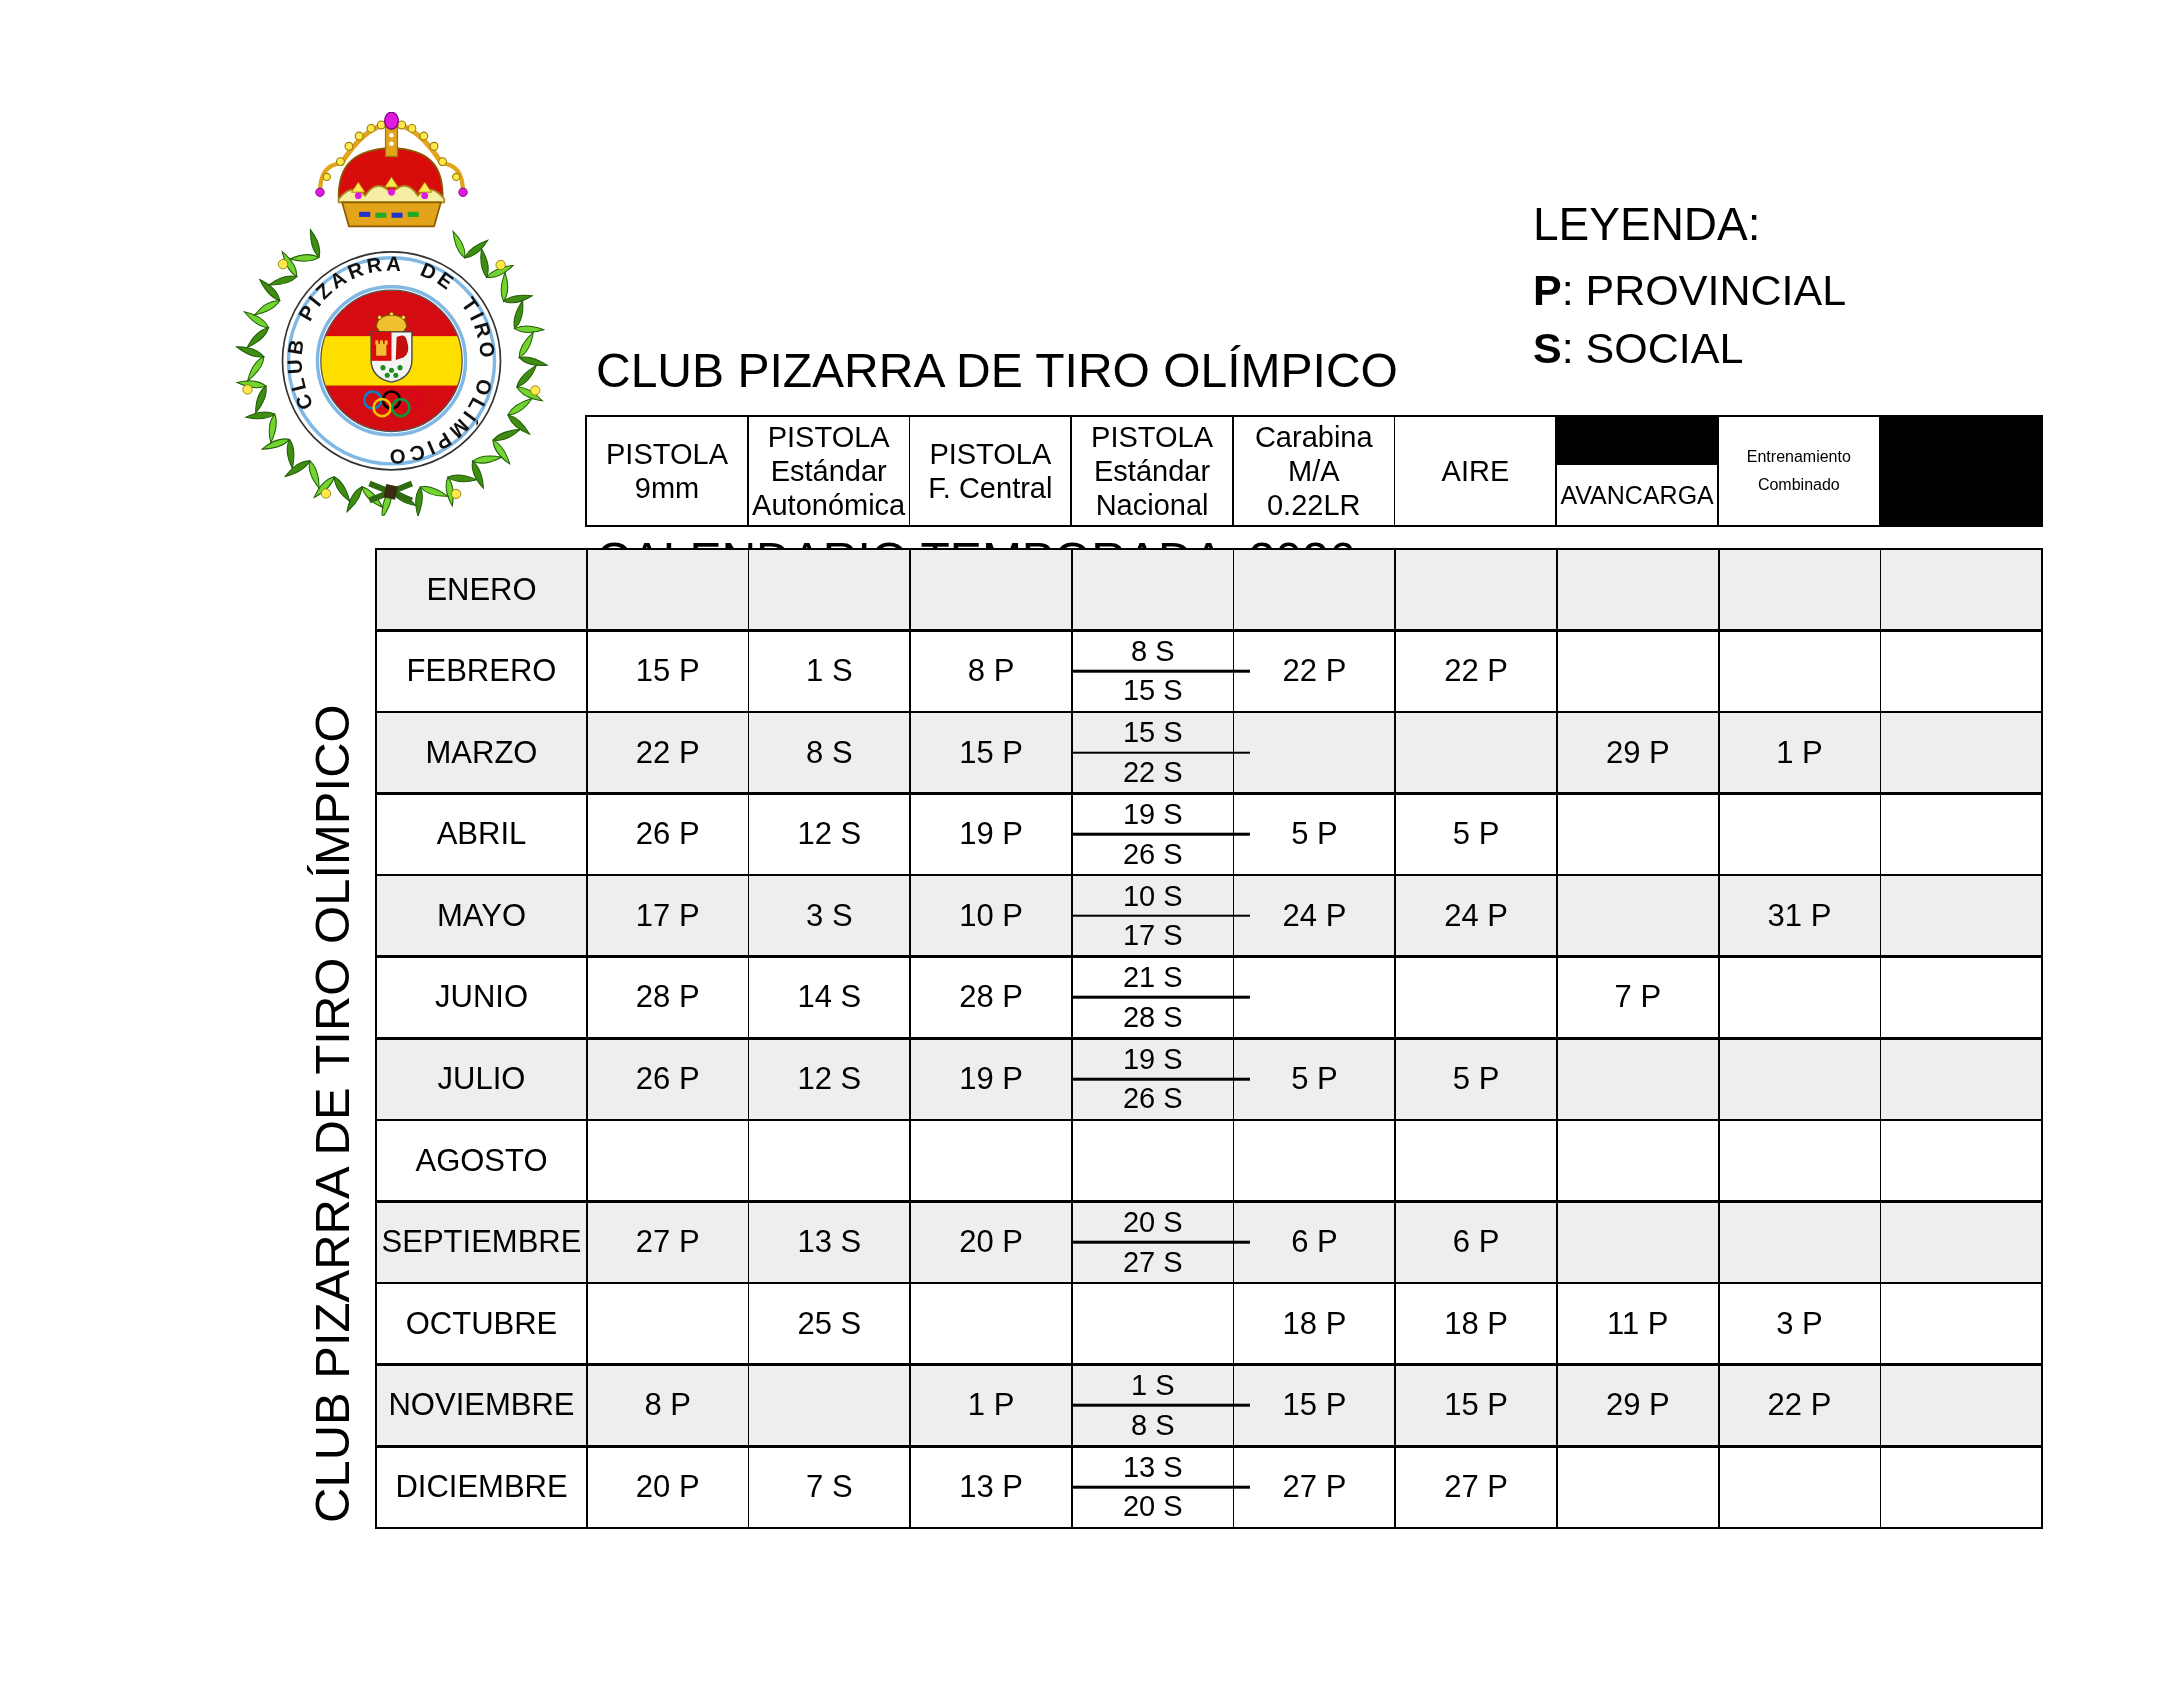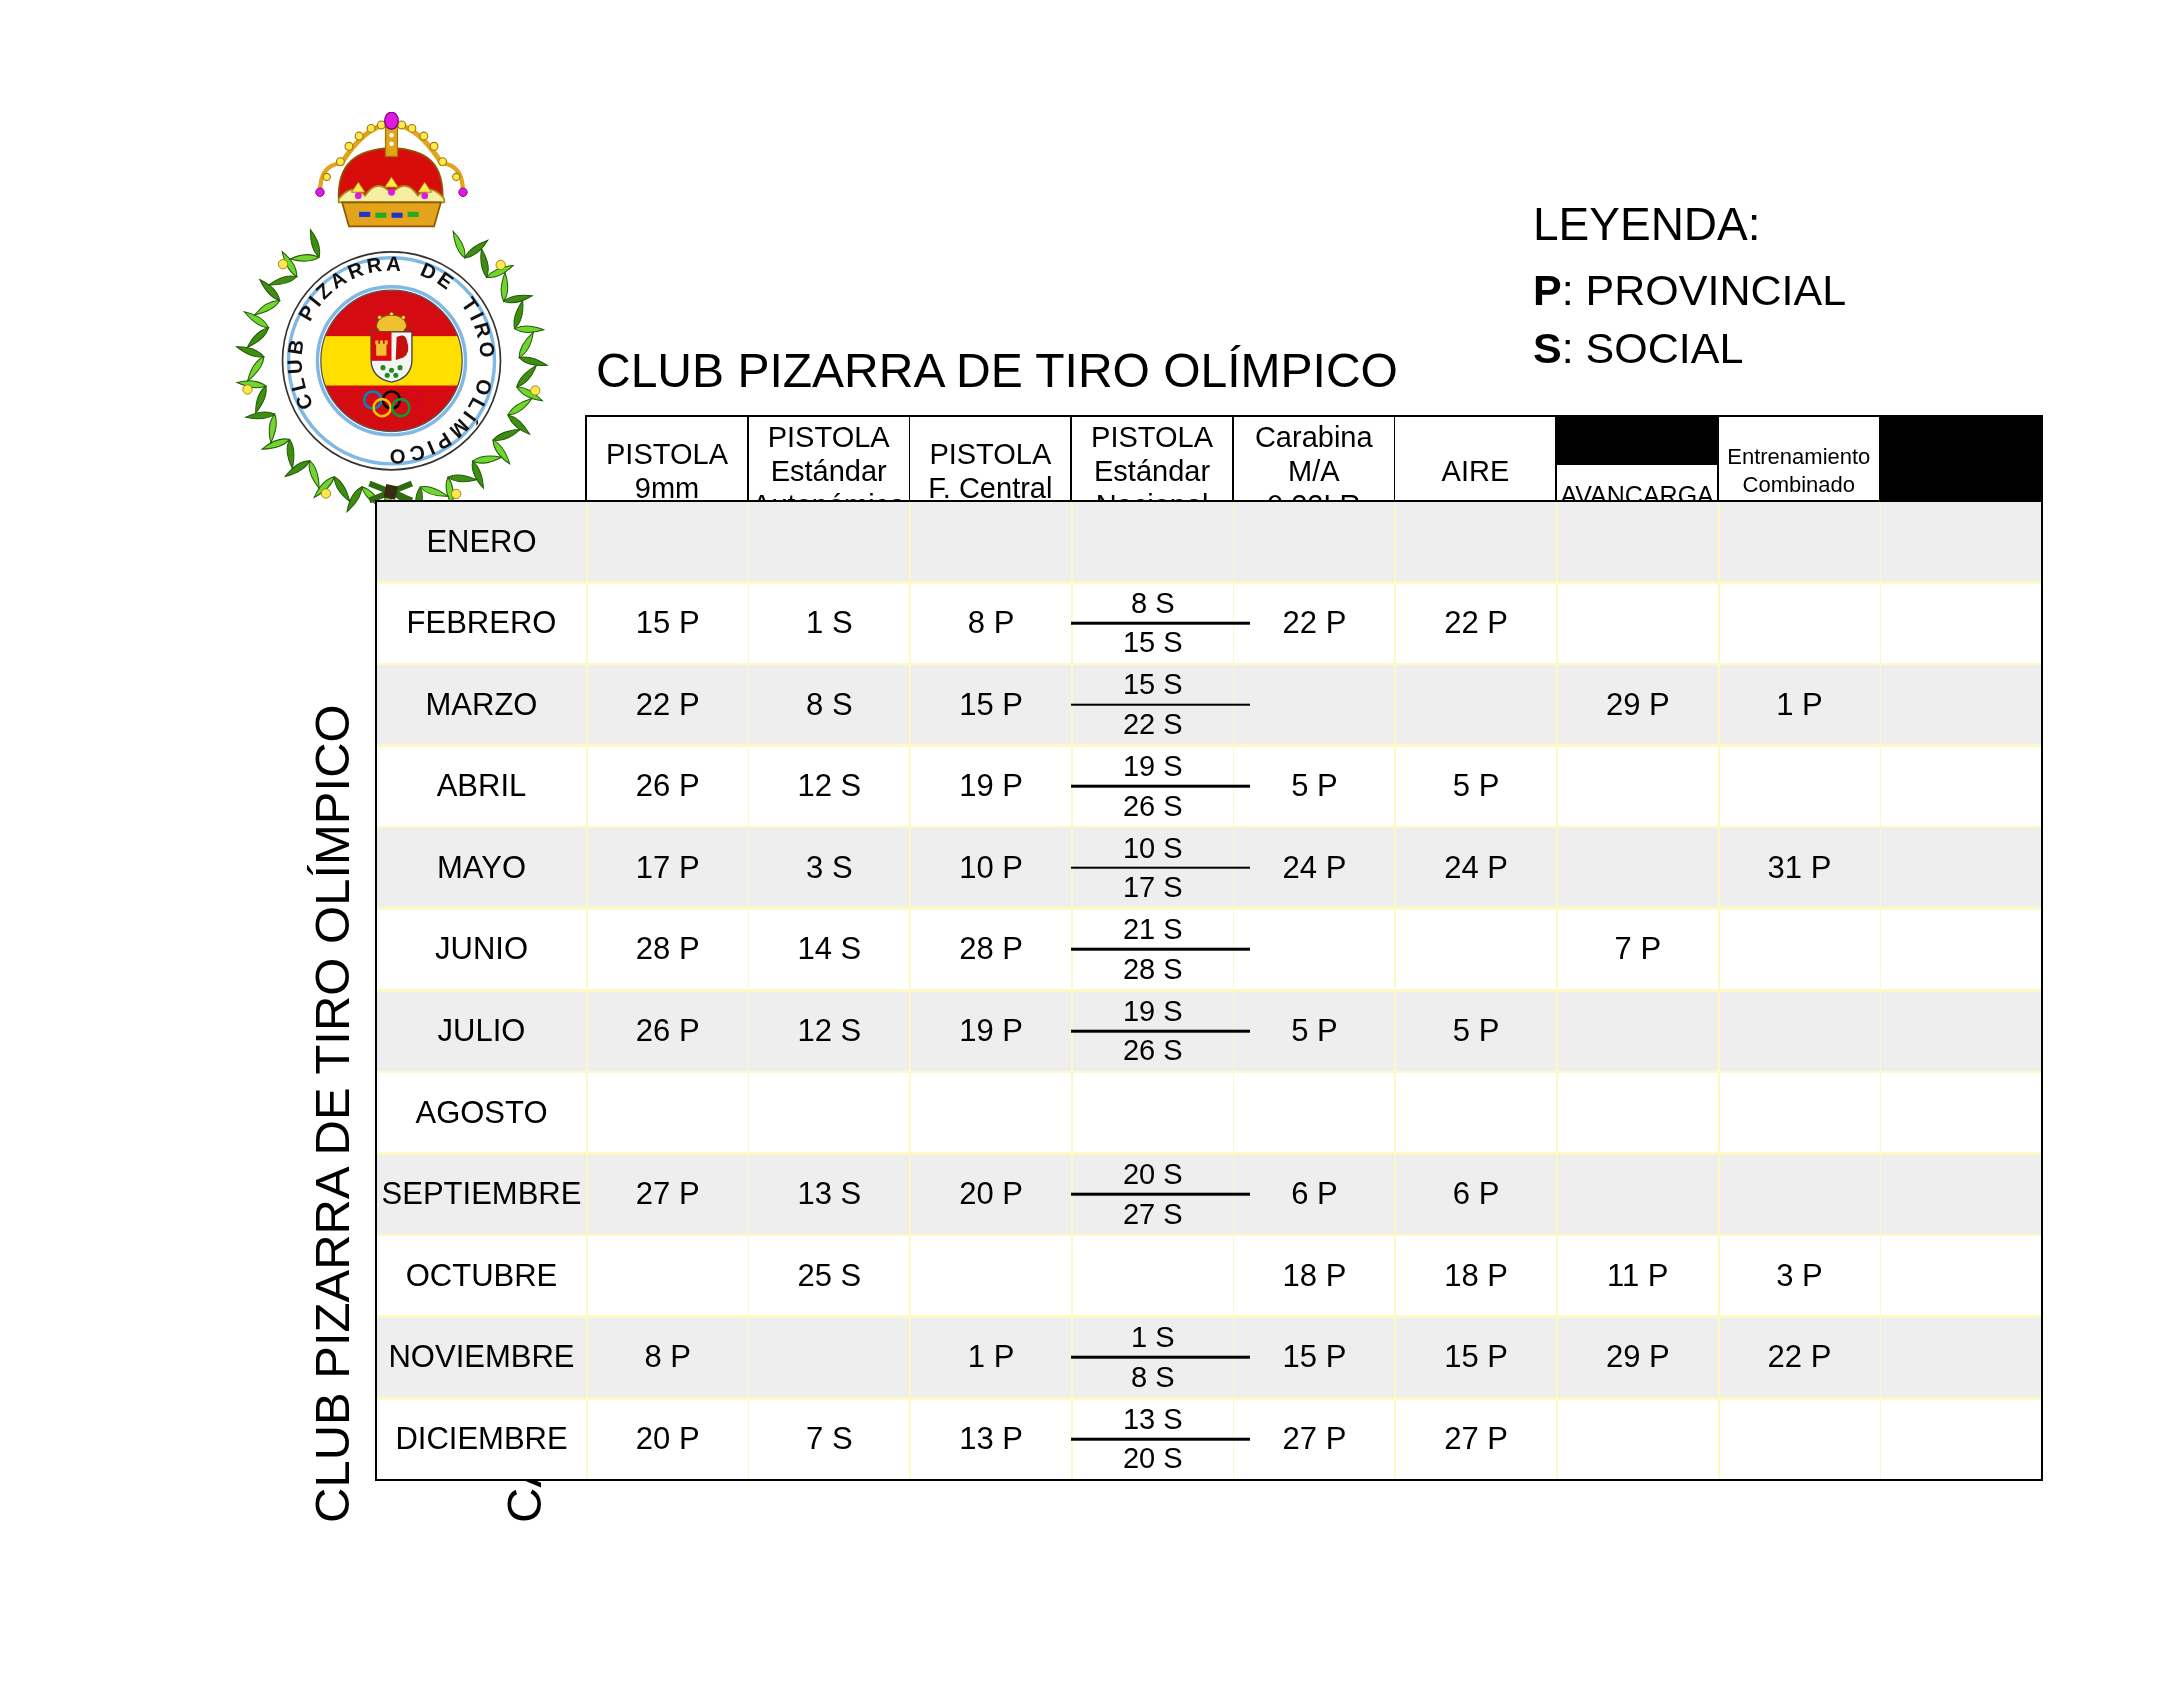--- a/index.html
+++ b/index.html
@@ -18,26 +18,26 @@
   .side-text{position:absolute;left:-237px;top:986px;width:946px;height:128px;
              transform:rotate(-90deg);font-size:49px;line-height:64px;white-space:pre;}
 
   
   .cal-header{position:absolute;left:585px;top:415px;display:grid;
               grid-template-columns:repeat(9,160px);grid-auto-rows:108px;
               column-gap:1.7px;background:#000;border:2.6px solid #000;}
   .hcell{background:#fff;display:flex;align-items:center;justify-content:center;
          text-align:center;white-space:pre-line;font-size:29px;line-height:34px;}
   .hcell.small{font-size:25px;margin-top:48px;}
-  .hcell.smaller{font-size:22px;line-height:28px;}
+  .hcell.smaller{font-size:16px;line-height:28px;}
 
   
-  .cal-body{position:absolute;left:375px;top:500px;display:grid;
+  .cal-body{position:absolute;left:375px;top:548px;display:grid;
             grid-template-columns:209px repeat(9,160px);grid-auto-rows:79px;
-            column-gap:1.7px;row-gap:2.6px;background:#fef9c3;border:2.6px solid #000;}
+            column-gap:1.7px;row-gap:2.6px;background:#000000;border:2.6px solid #000;}
   .cal-row{display:contents;}
   .cell{background:#fff;display:flex;align-items:center;justify-content:center;
         font-size:31px;white-space:pre;}
   .cell.month{font-size:31px;}
   .cal-row.shade .cell{background:#eeeeee;}
   .cell.split{position:relative;flex-direction:column;justify-content:flex-start;}
   .cell.split .half{height:50%;width:100%;display:flex;align-items:center;
                     justify-content:center;font-size:29px;}
   .cell.split .divider{position:absolute;left:-1.7px;right:-17px;top:50%;
                        transform:translateY(-50%);height:2.6px;background:#000;z-index:2;}

